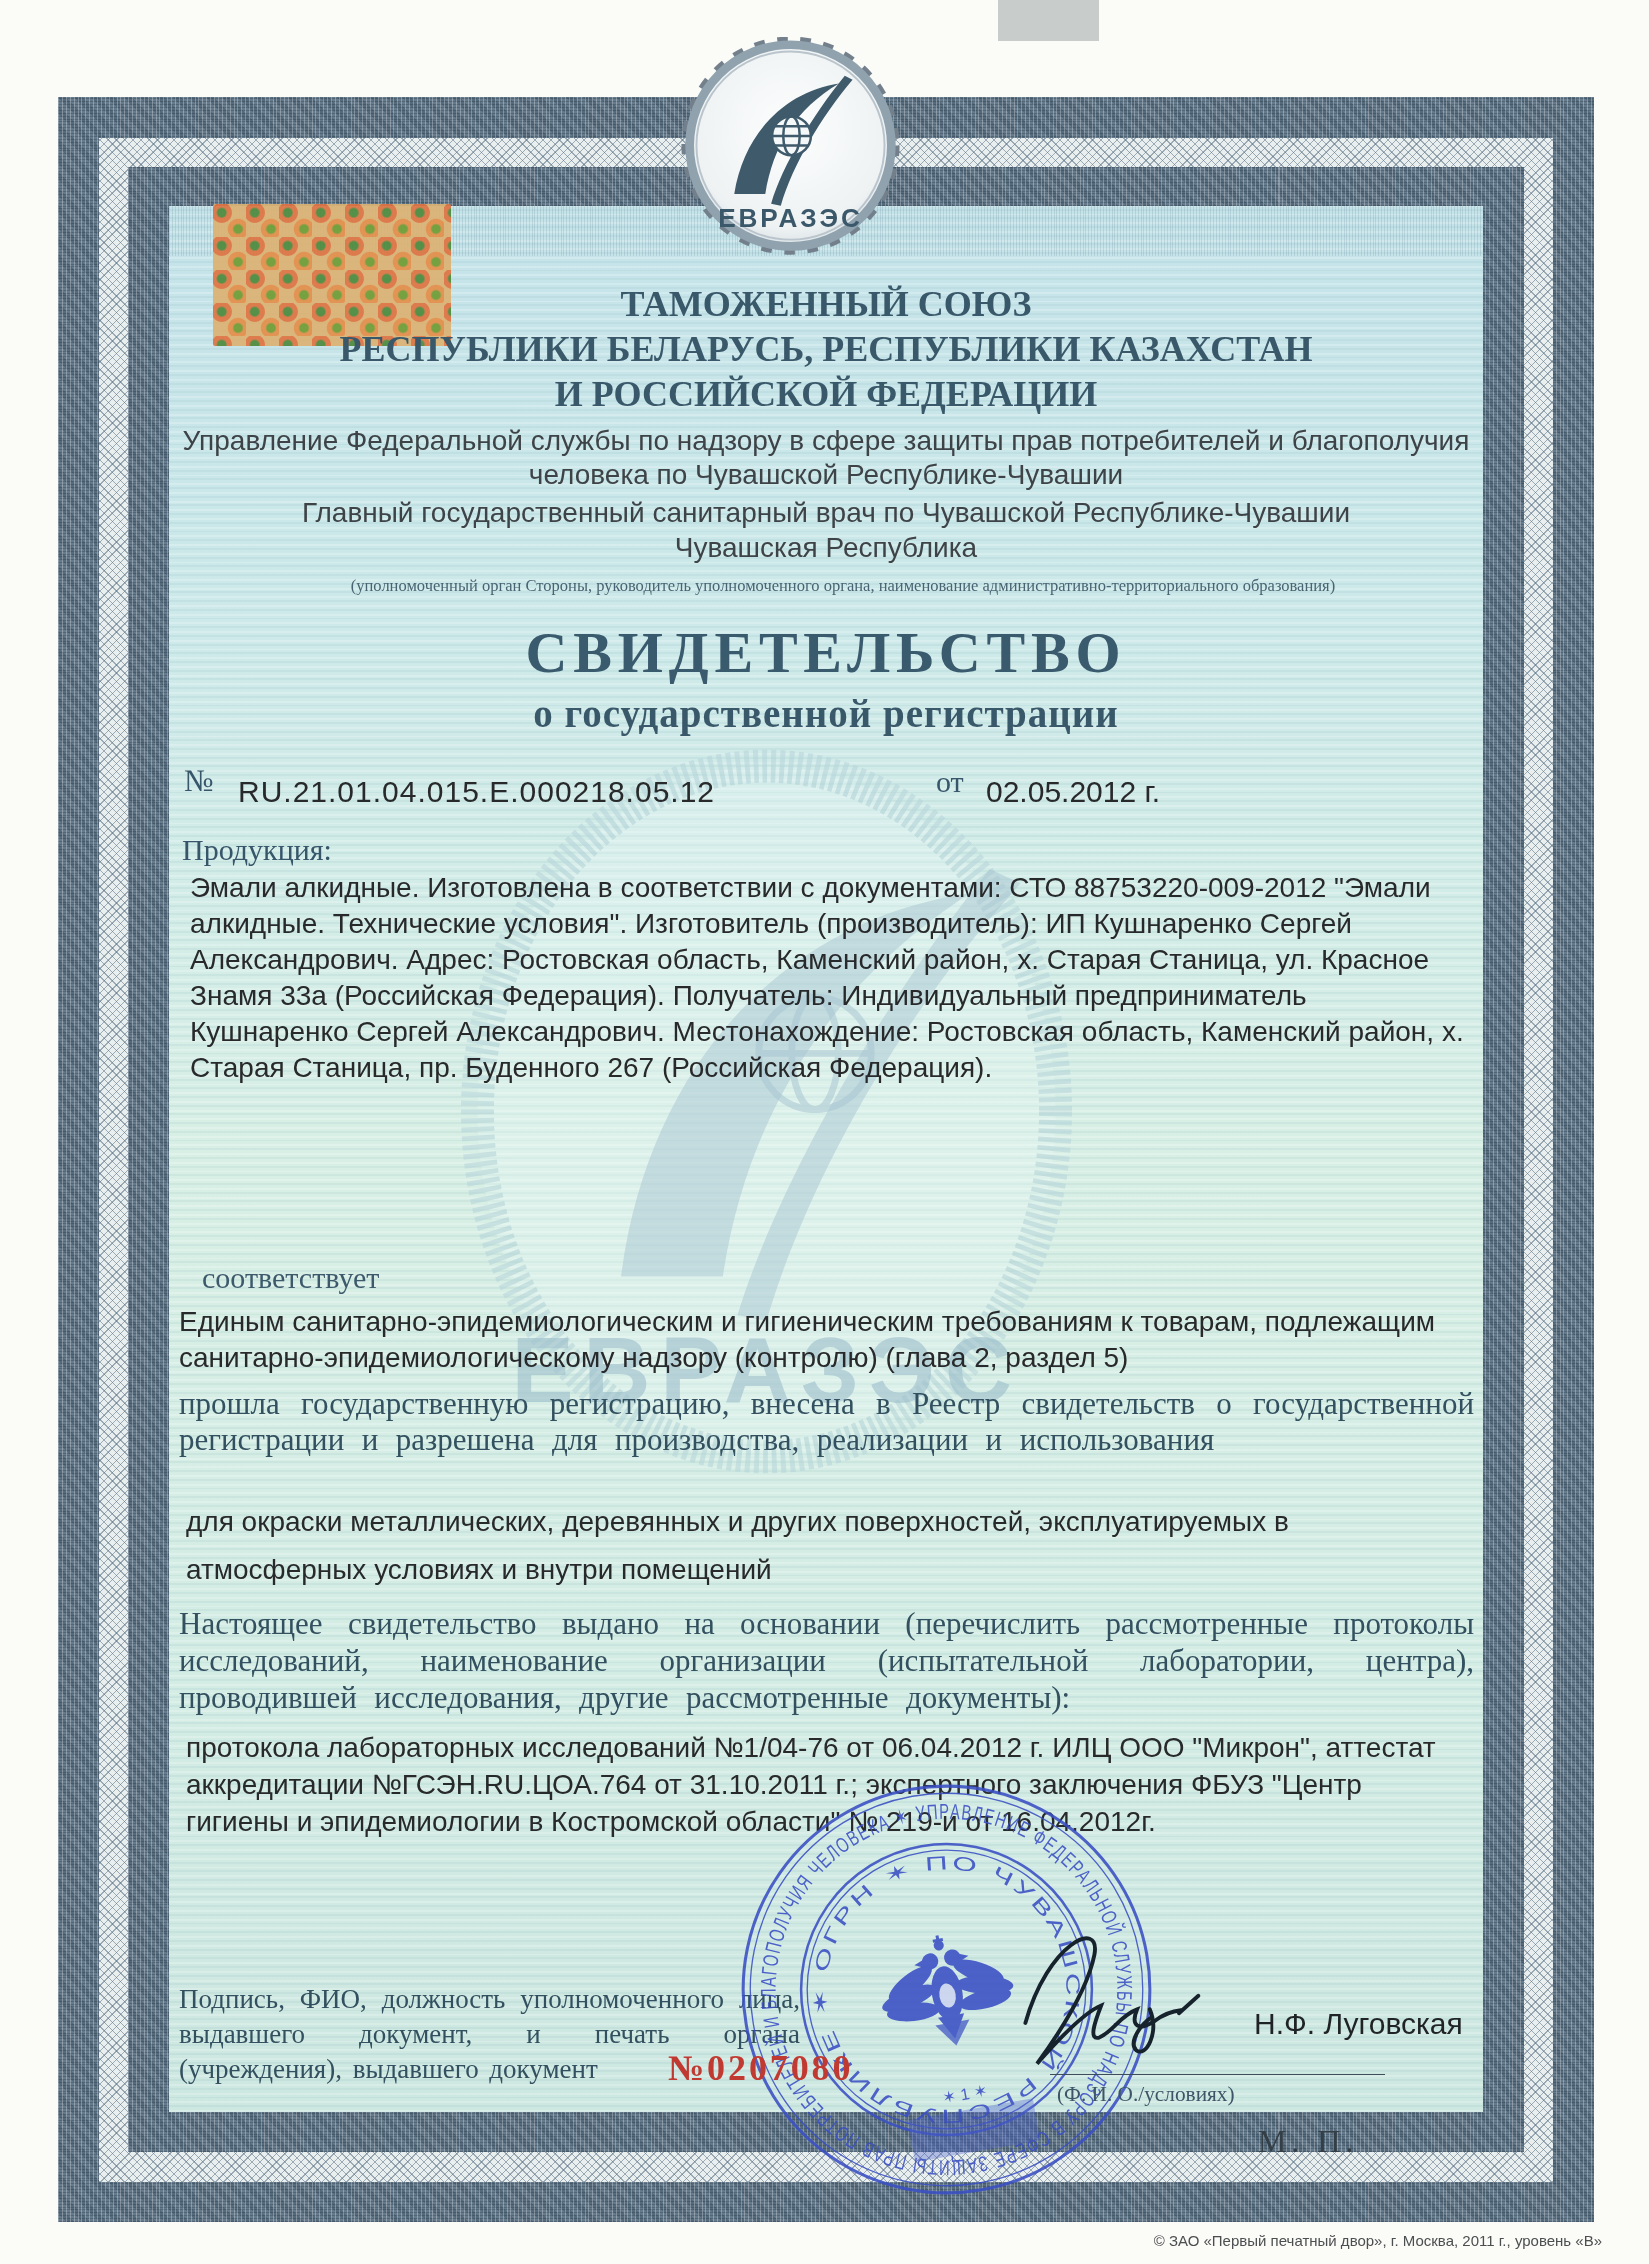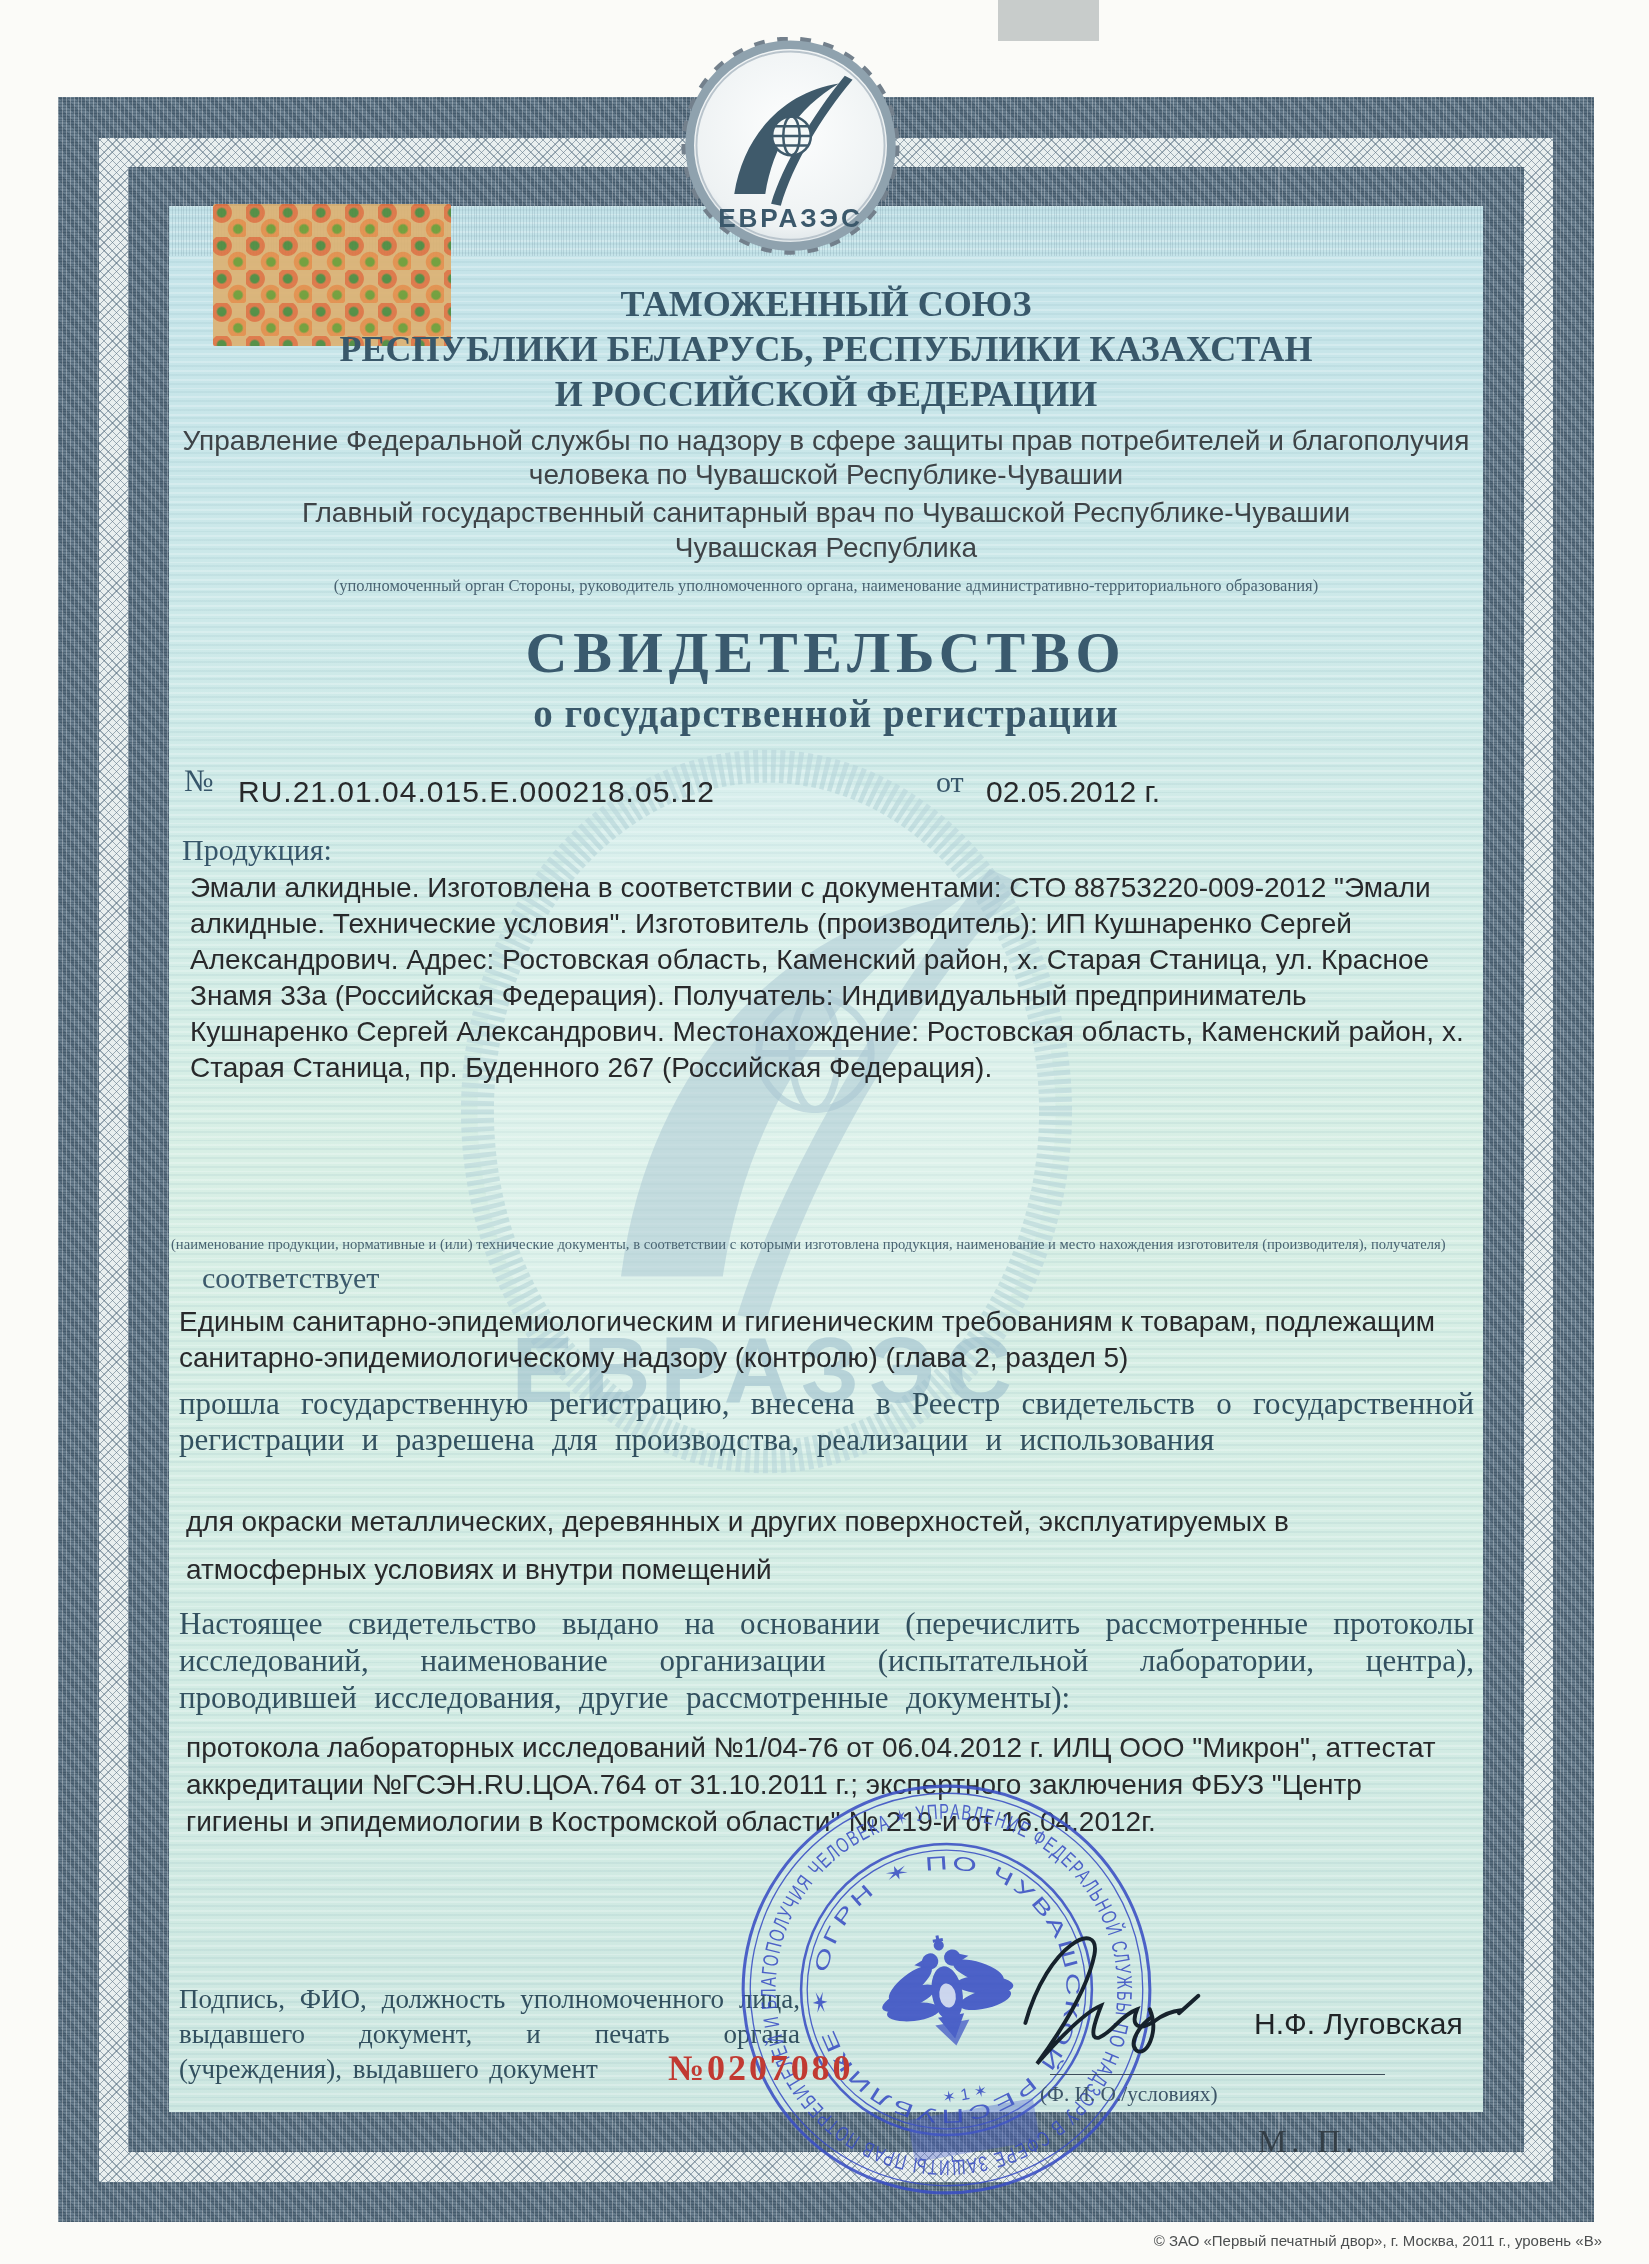--- a/index.html
+++ b/index.html
@@ -31,21 +31,21 @@
       radial-gradient(circle at 8.7px 8.7px,#4d8a3c 0 3.9px,rgba(77,138,60,0) 5.8px),
       radial-gradient(circle at 25px 25px,#6f9c33 0 3.9px,rgba(111,156,51,0) 5.8px),
       radial-gradient(circle at 8.7px 8.7px,rgba(224,112,62,.95) 5.8px 9.7px,rgba(224,130,80,0) 10.7px),
       radial-gradient(circle at 25px 25px,rgba(230,140,70,.95) 5.8px 9.7px,rgba(230,150,80,0) 10.7px);
     background-size:33px 33px;}
   
   .t{position:absolute;z-index:4;}
   .center{text-align:center;}
   .sans{font-family:"Liberation Sans","DejaVu Sans",sans-serif;}
   .hdr{font-weight:bold;color:#39586a;}
-  .cap{color:#4a6372;}
+  .cap{color:#4a6372;padding-left:17px;}
   .ser-par{color:#32505f;text-align:justify;word-spacing:9.7px;}
   .typed{color:#28292b;}
   .redno{color:#c13a32;font-weight:bold;letter-spacing:2.9px;}
   .sigline{position:absolute;left:1050px;top:2074px;width:335px;border-top:1.9px solid #3d4e5a;z-index:6;}
   svg{display:block;}
 </style>
 </head>
 <body>
 
 <div class="page">
@@ -113,21 +113,20 @@
   <div class="t hdr center" style="left:169px;top:619px;width:1314px;font-size:58px;letter-spacing:5.8px;color:#3a5a6e;">СВИДЕТЕЛЬСТВО</div>
   <div class="t hdr center" style="left:169px;top:691px;width:1314px;font-size:39px;letter-spacing:1px;">о государственной регистрации</div>
 
   <div class="t" style="left:184px;top:763px;font-size:31px;color:#37566a;">№</div>
   <div class="t sans typed" style="left:238px;top:775px;font-size:30px;letter-spacing:1px;">RU.21.01.04.015.E.000218.05.12</div>
   <div class="t" style="left:936px;top:765px;font-size:30px;color:#37566a;">от</div>
   <div class="t sans typed" style="left:986px;top:775px;font-size:30px;">02.05.2012 г.</div>
 
   <div class="t" style="left:182px;top:833px;font-size:30px;color:#37566a;">Продукция:</div>
   <div class="t sans typed" style="left:190px;top:870px;width:1276px;font-size:28px;line-height:36px;">Эмали алкидные. Изготовлена в соответствии с документами: СТО 88753220-009-2012 "Эмали алкидные. Технические условия". Изготовитель (производитель): ИП Кушнаренко Сергей Александрович. Адрес: Ростовская область, Каменский район, х. Старая Станица, ул. Красное Знамя 33а (Российская Федерация).  Получатель: Индивидуальный предприниматель Кушнаренко Сергей Александрович. Местонахождение: Ростовская область, Каменский район, х. Старая Станица, пр. Буденного 267 (Российская Федерация).</div>
-  <div class="t cap" style="left:171px;top:1236px;width:1312px;font-size:14.6px;white-space:nowrap;">(наименование продукции, нормативные и (или) технические документы, в соответствии с которыми изготовлена продукция, наименование и место нахождения изготовителя (производителя), получателя)</div>
 
   <div class="t" style="left:182px;top:1261px;font-size:30px;color:#3c5a6c;margin-left:20px;">соответствует</div>
   <div class="t sans typed" style="left:179px;top:1304px;width:1291px;font-size:28px;line-height:36px;">Единым санитарно-эпидемиологическим и гигиеническим требованиям к товарам, подлежащим санитарно-эпидемиологическому надзору (контролю) (глава 2, раздел 5)</div>
 
   <div class="t ser-par" style="left:179px;top:1386px;width:1295px;font-size:31px;line-height:36px;">прошла государственную регистрацию, внесена в Реестр свидетельств о государственной регистрации и разрешена для производства, реализации и использования</div>
   <div class="t sans typed" style="left:186px;top:1498px;width:1281px;font-size:28px;line-height:48px;">для окраски металлических, деревянных и других поверхностей, эксплуатируемых в атмосферных условиях и внутри помещений</div>
 
   <div class="t ser-par" style="left:179px;top:1605px;width:1295px;font-size:31px;line-height:37px;">Настоящее свидетельство выдано на основании (перечислить рассмотренные протоколы исследований, наименование организации (испытательной лаборатории, центра), проводившей исследования, другие рассмотренные документы):</div>
   <div class="t sans typed" style="left:186px;top:1729px;width:1283px;font-size:28px;line-height:37px;">протокола лабораторных исследований №1/04-76 от 06.04.2012 г. ИЛЦ ООО "Микрон", аттестат аккредитации №ГСЭН.RU.ЦОА.764 от 31.10.2011 г.; экспертного заключения ФБУЗ "Центр гигиены и эпидемиологии в Костромской области" № 219-и от 16.04.2012г.</div>
 

